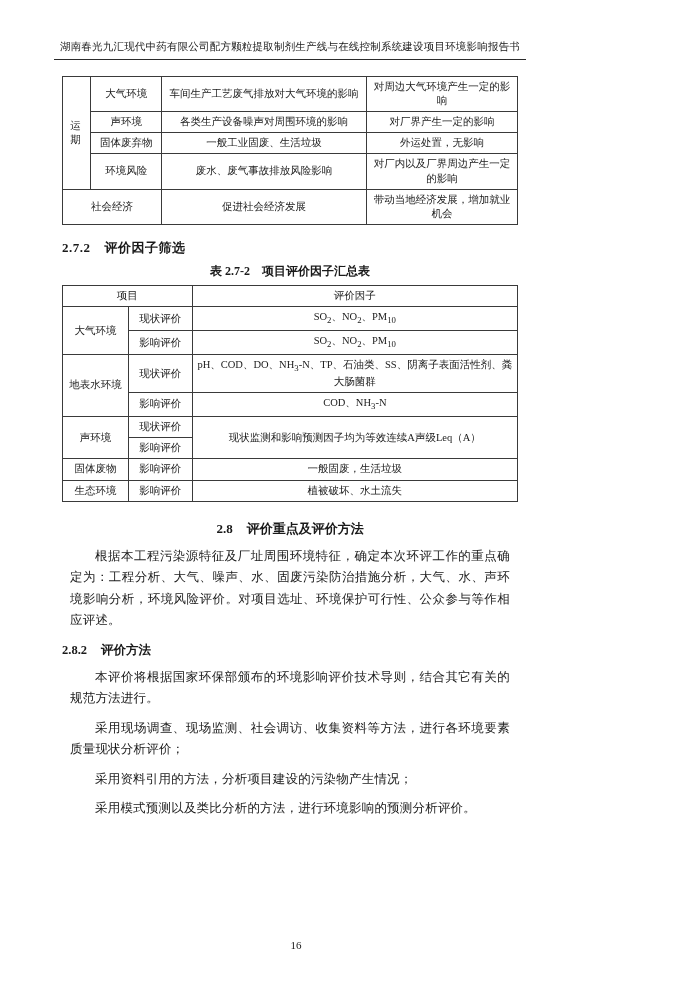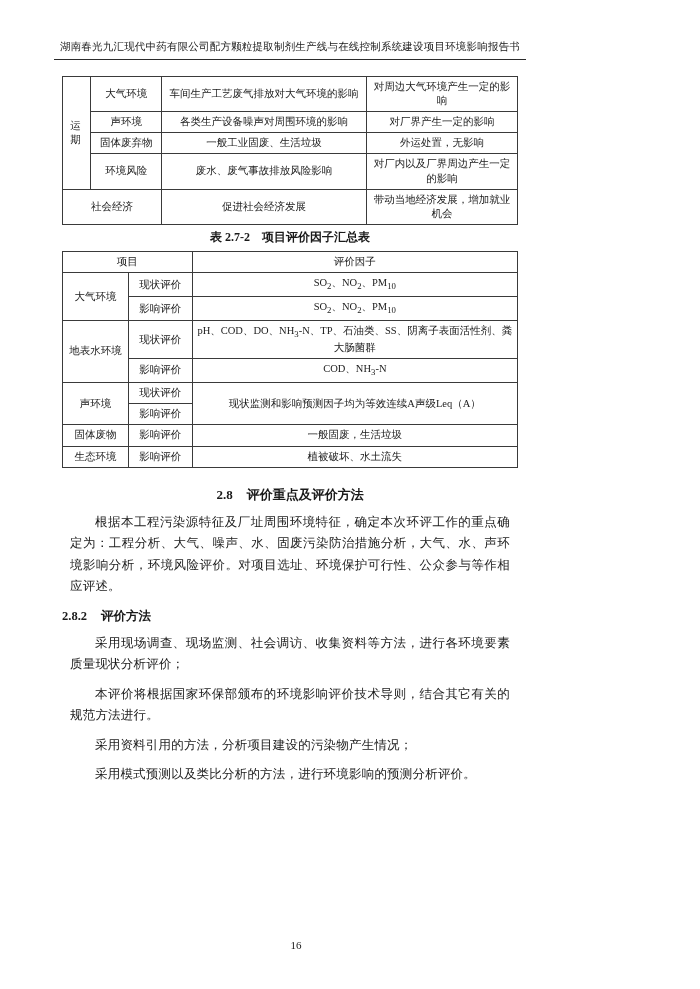--- a/index.html
+++ b/index.html
@@ -145,20 +145,23 @@
         <td>对厂内以及厂界周边产生一定的影响</td>
       </tr>
       <tr>
         <td colspan="2">社会经济</td>
         <td>促进社会经济发展</td>
         <td>带动当地经济发展，增加就业机会</td>
       </tr>
     </tbody>
   </table>
 
+  <div class="section-h">
+    <span class="num">2.7.2</span><span>评价因子筛选</span>
+  </div>
 
   <div class="table-caption">
     <span class="cap-num">表 2.7-2</span><span>项目评价因子汇总表</span>
   </div>
 
   <table class="doc-table t2">
     <colgroup>
         <col class="c1">
         <col class="c2">
         <col class="c3">
@@ -213,20 +216,20 @@
 
   <div class="body-h">
     <span class="num">2.8</span><span>评价重点及评价方法</span>
   </div>
 
   <p class="para">根据本工程污染源特征及厂址周围环境特征，确定本次环评工作的重点确定为：工程分析、大气、噪声、水、固废污染防治措施分析，大气、水、声环境影响分析，环境风险评价。对项目选址、环境保护可行性、公众参与等作相应评述。</p>
 
   <div class="body-h2">
     <span class="num">2.8.2</span><span>评价方法</span>
   </div>
+  <p class="para">本评价将根据国家环保部颁布的环境影响评价技术导则，结合其它有关的规范方法进行。</p>
   <p class="para">采用现场调查、现场监测、社会调访、收集资料等方法，进行各环境要素质量现状分析评价；</p>
-  <p class="para">本评价将根据国家环保部颁布的环境影响评价技术导则，结合其它有关的规范方法进行。</p>
   <p class="para">采用资料引用的方法，分析项目建设的污染物产生情况；</p>
   <p class="para">采用模式预测以及类比分析的方法，进行环境影响的预测分析评价。</p>
 
 </div>
 
 <div class="page-num">16</div>
 
 </body></html>

